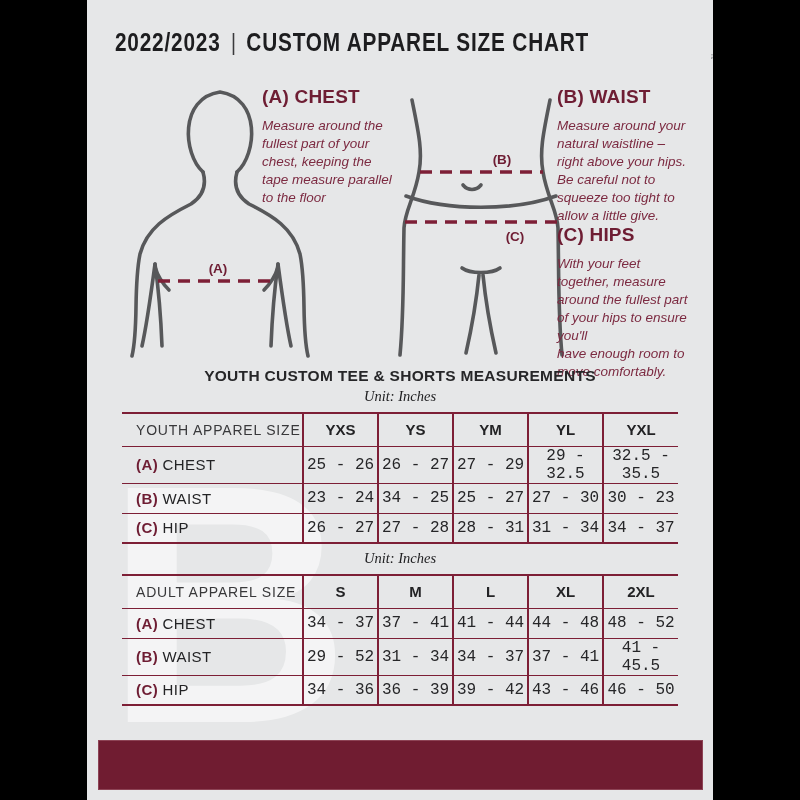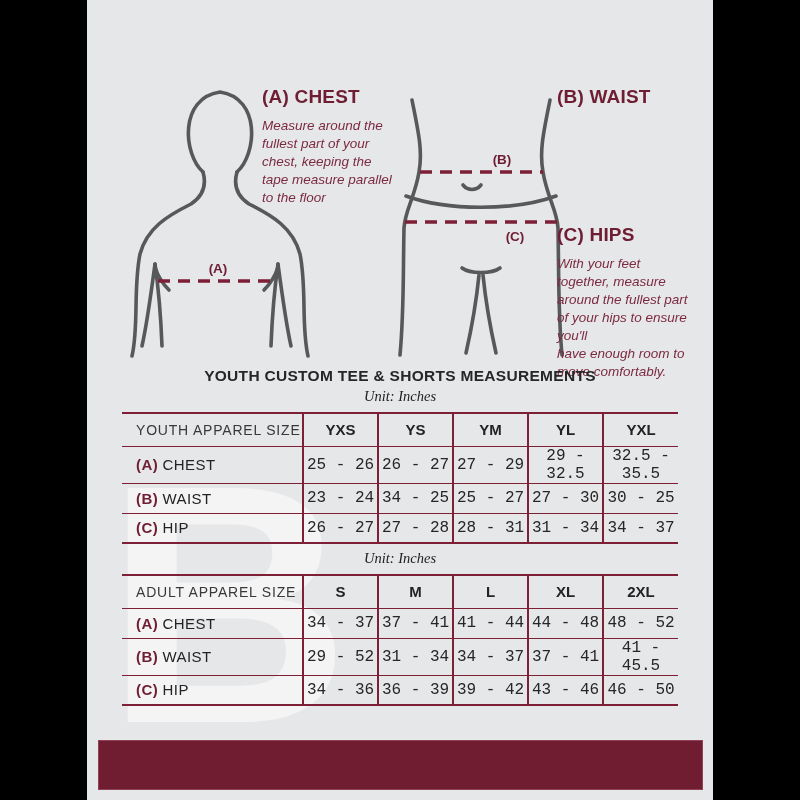--- a/index.html
+++ b/index.html
@@ -44,20 +44,41 @@
     background:#701c31; border:1px solid #8d4355; z-index:2; }
 </style>
 </head>
 <body>
 
 <div class="stage">
   <div class="page">
 
     <div class="watermark">B</div>
 
+    <div class="header">
+      <div class="title-wrap">
+        <span class="title-main">2022/2023</span>
+        <span class="title-sep">|</span>
+        <span class="title-main">CUSTOM APPAREL SIZE CHART</span>
+      </div>
+      <div class="brand-wrap">
+        <svg width="42" height="42" viewBox="0 0 42 42">
+          <defs>
+            <linearGradient id="metal" x1="0" y1="0" x2="0" y2="1">
+              <stop offset="0" stop-color="#a9aaac"></stop>
+              <stop offset="0.45" stop-color="#e4e4e6"></stop>
+              <stop offset="1" stop-color="#6f7073"></stop>
+            </linearGradient>
+          </defs>
+          <text x="23" y="33" font-size="38" font-weight="bold" font-style="italic" text-anchor="middle" fill="url(#metal)" font-family="Liberation Serif, serif">B</text>
+          <path d="M3 33 h32 v3 h-28 l-4 2 z" fill="url(#metal)"></path>
+        </svg>
+
+      </div>
+    </div>
 
     <svg class="fig" style="left:38px; top:84px;" width="200" height="278" viewBox="0 0 200 278">
       <g fill="none" stroke="#57585a" stroke-width="3.6" stroke-linecap="round">
         <path d="M78 88 C58 70 54 14 95 8 C136 14 132 70 112 88"></path>
         <path d="M78 88 C82 102 78 112 66 120 C42 132 22 144 15 170 C8 205 14 242 7 272"></path>
         <path d="M112 88 C108 102 112 112 124 120 C148 132 168 144 175 170 C182 205 176 242 183 272"></path>
         <path d="M30 180 C26 210 22 240 17 262"></path>
         <path d="M30 180 C34 208 36 236 37 262"></path>
         <path d="M30 183 C33 193 38 200 44 206"></path>
         <path d="M153 180 C157 210 161 240 166 262"></path>
@@ -87,20 +108,26 @@
     <div class="measure-block" style="left:175px; top:86px; width:160px;">
       <div class="measure-heading">(A) CHEST</div>
       <div class="measure-body">Measure around the
 fullest part of your
 chest, keeping the
 tape measure parallel
 to the floor</div>
     </div>
     <div class="measure-block" style="left:470px; top:86px; width:160px;">
       <div class="measure-heading">(B) WAIST</div>
+      <div class="measure-body">Measure around your
+natural waistline –
+right above your hips.
+Be careful not to
+squeeze too tight to
+allow a little give.</div>
     </div>
     <div class="measure-block" style="left:470px; top:224px; width:160px;">
       <div class="measure-heading">(C) HIPS</div>
       <div class="measure-body">With your feet
 together, measure
 around the fullest part
 of your hips to ensure
 you'll
 have enough room to
 move comfortably.</div>
@@ -136,21 +163,21 @@
             <td class="val">27 - 29</td>
             <td class="val">29 - 32.5</td>
             <td class="val">32.5 - 35.5</td>
           </tr>
           <tr>
             <td class="row-label"><span class="pfx">(B)</span> <span>WAIST</span></td>
             <td class="val">23 - 24</td>
             <td class="val">34 - 25</td>
             <td class="val">25 - 27</td>
             <td class="val">27 - 30</td>
-            <td class="val">30 - 25</td>
+            <td class="val">30 - 23</td>
           </tr>
           <tr>
             <td class="row-label"><span class="pfx">(C)</span> <span>HIP</span></td>
             <td class="val">26 - 27</td>
             <td class="val">27 - 28</td>
             <td class="val">28 - 31</td>
             <td class="val">31 - 34</td>
             <td class="val">34 - 37</td>
           </tr>
         </tbody>

